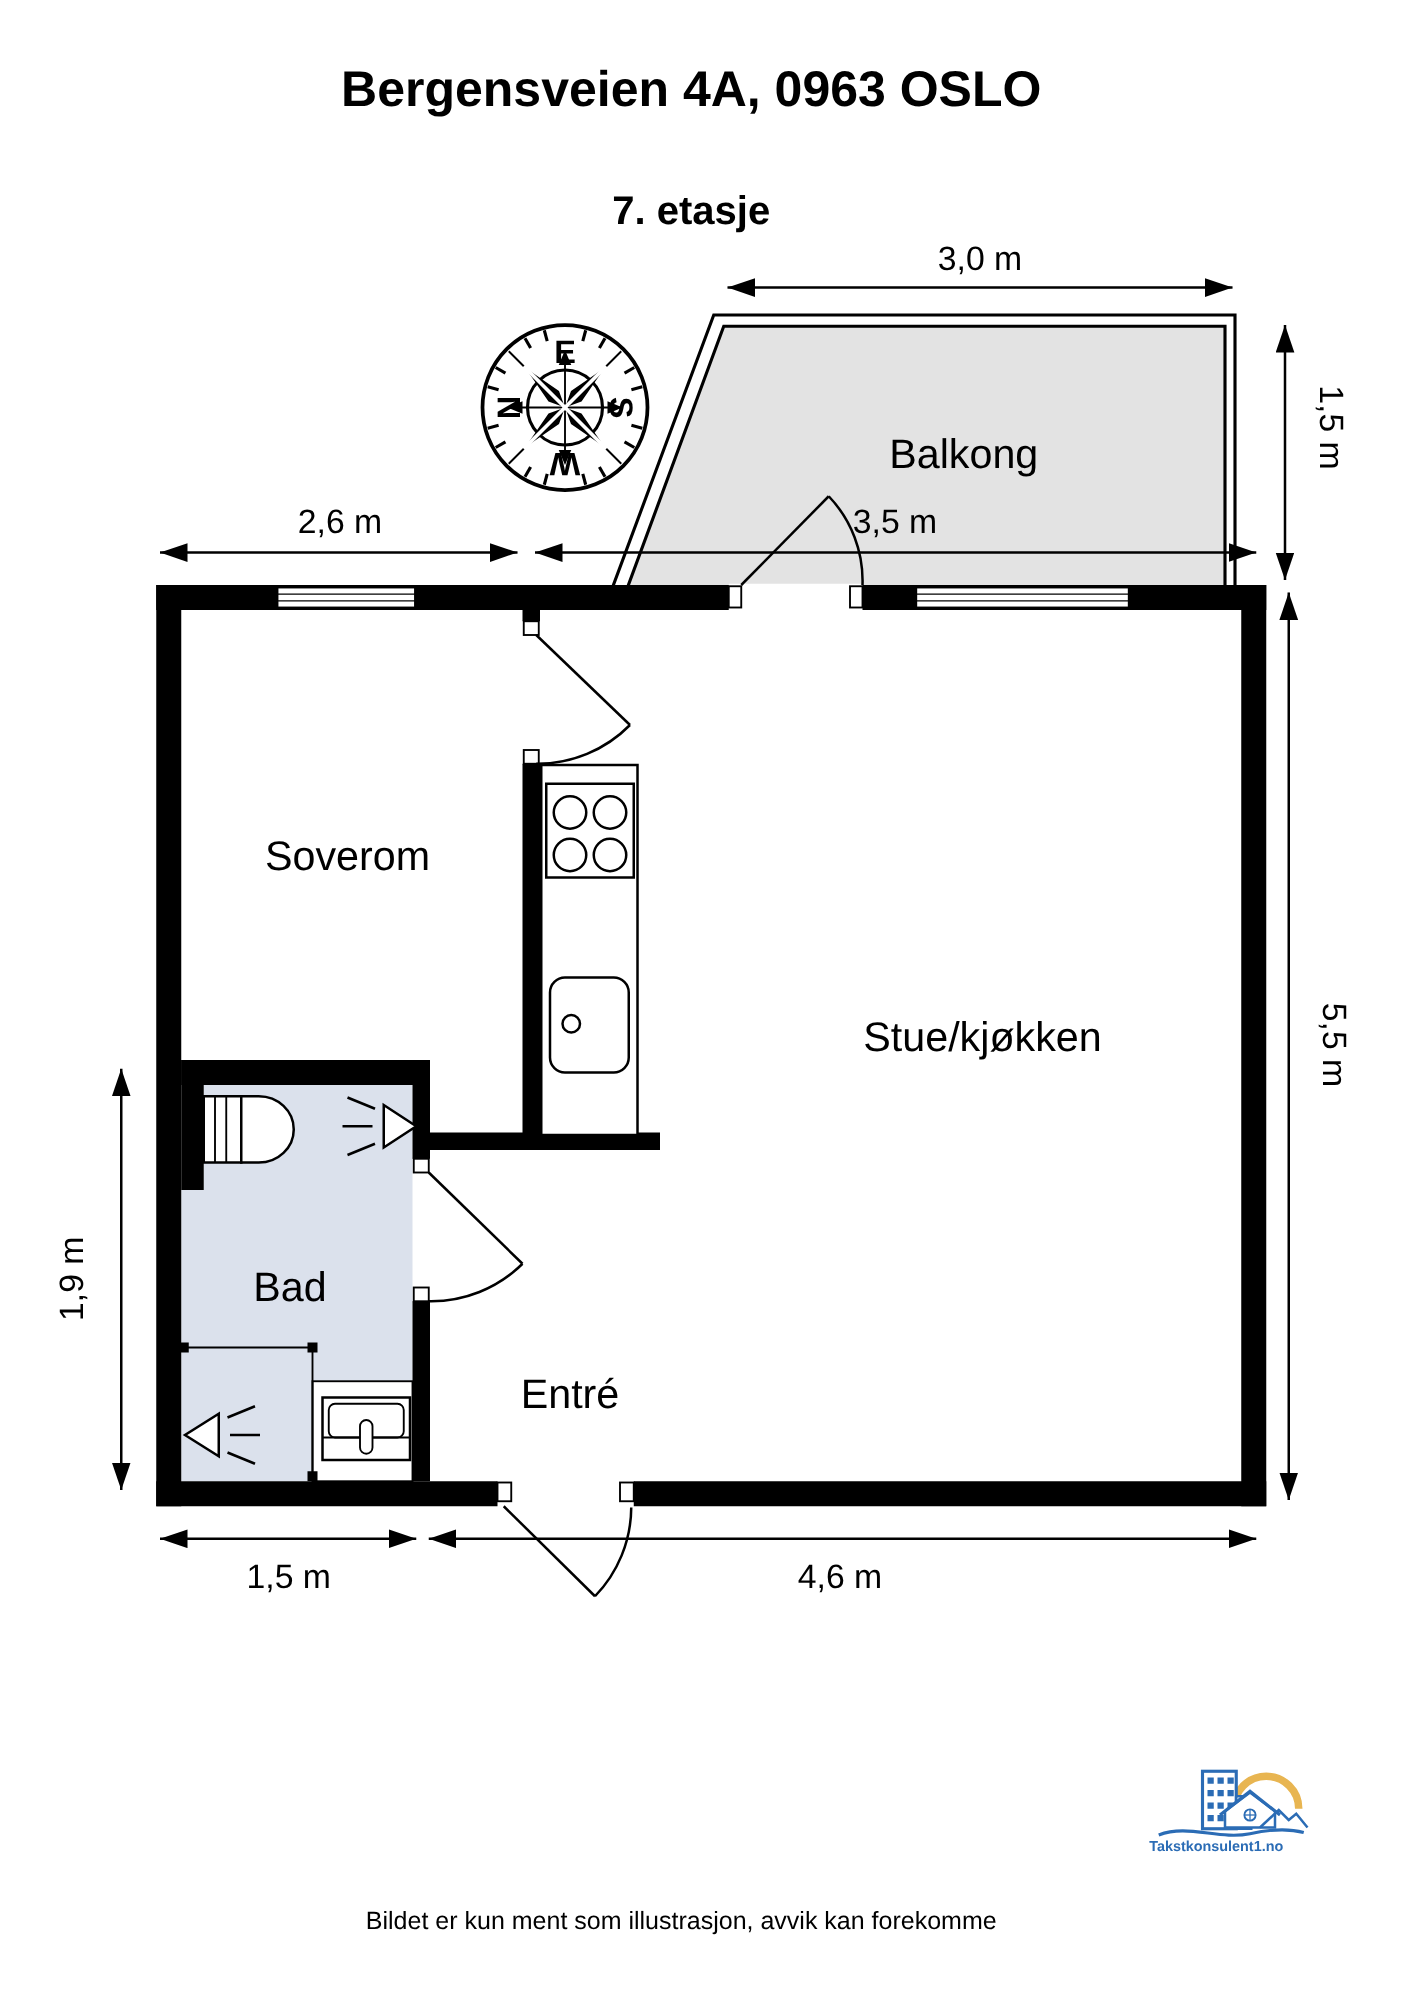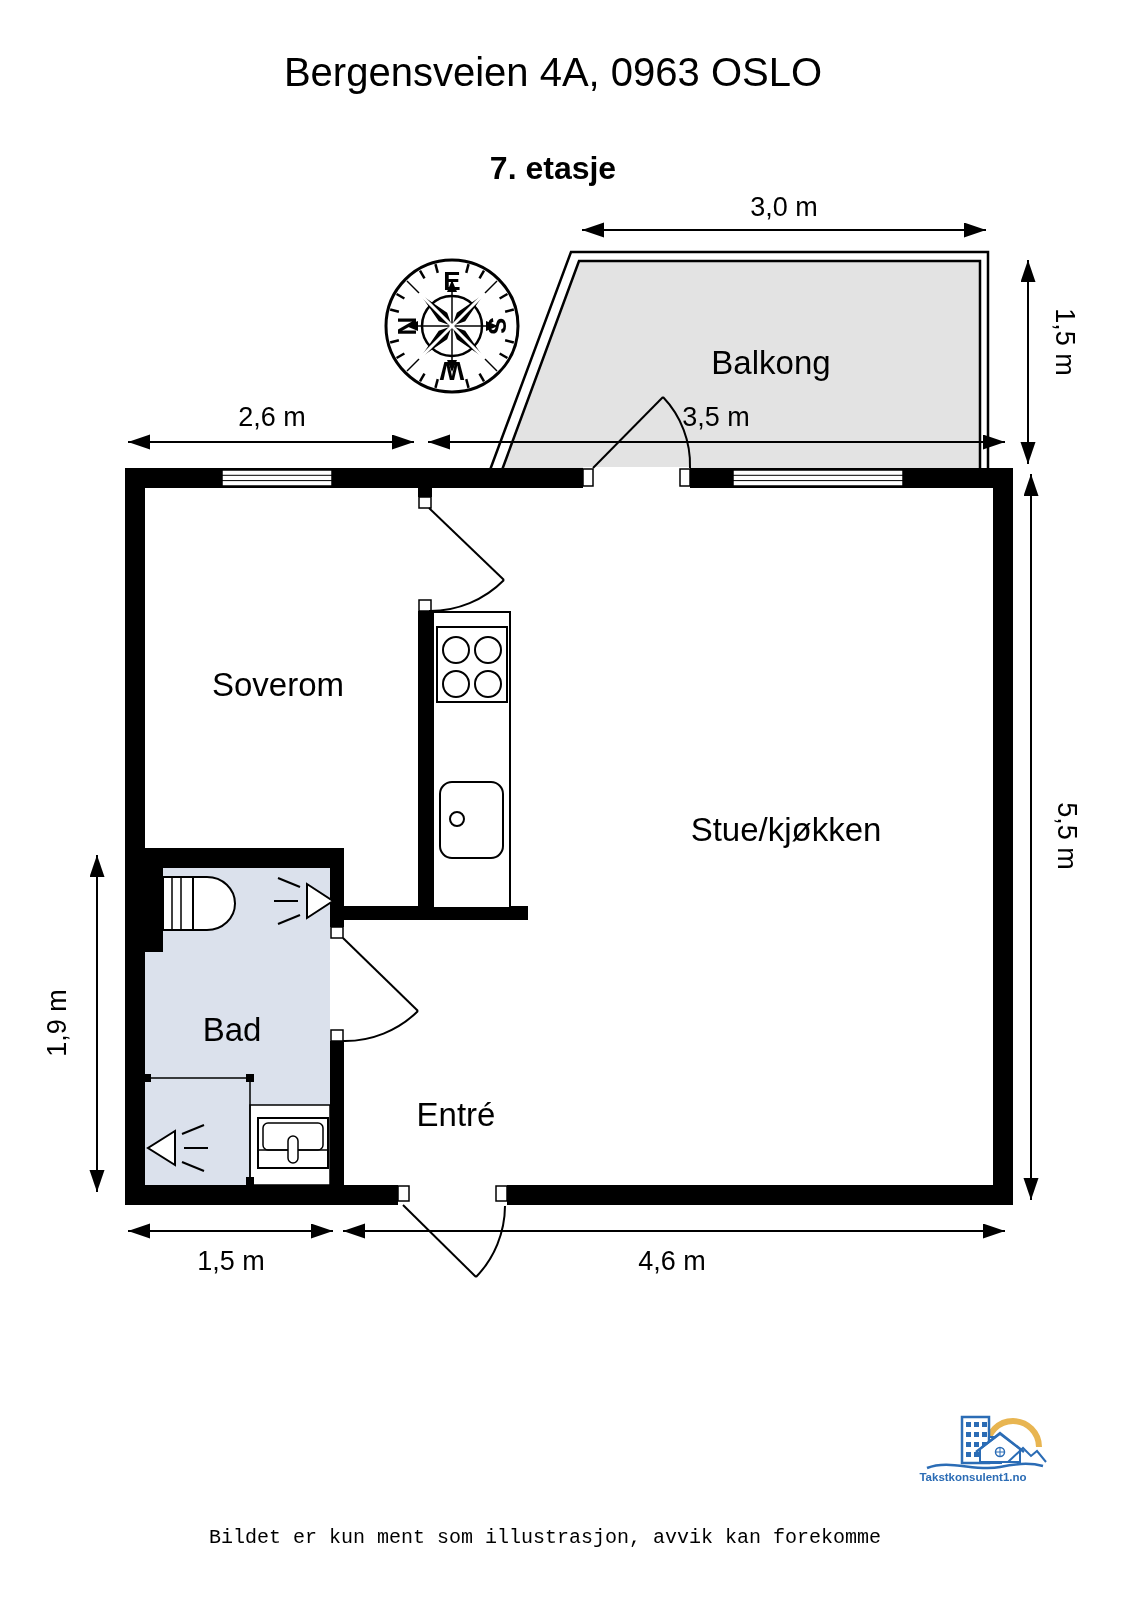--- a/index.html
+++ b/index.html
@@ -1,23 +1,23 @@
 <!DOCTYPE html>
 <html><head>
 <meta charset="utf-8">
 <style>
   html,body{margin:0;padding:0;background:#ffffff;}
   .page{position:relative;width:1131px;height:1600px;background:#ffffff;overflow:hidden;
         font-family:"Liberation Sans",sans-serif;color:#000;}
   .title{position:absolute;top:50px;left:0;width:1106px;text-align:center;
-         font-size:40px;font-weight:400;letter-spacing:0px;}
+         font-size:40px;font-weight:700;letter-spacing:0px;}
   .subtitle{position:absolute;top:150px;left:0;width:1106px;text-align:center;
             font-size:32px;font-weight:700;}
   .disclaimer{position:absolute;top:1526px;left:0;width:1090px;text-align:center;
-              font-size:20px;font-weight:400;font-family:Liberation Mono, monospace;}
+              font-size:20px;font-weight:400;}
   svg{position:absolute;top:0;left:0;}
   svg text{font-family:"Liberation Sans",sans-serif;}
   .room-label{font-size:33px;fill:#000;}
   .dim-label{font-size:27px;fill:#000;}
   .wall{fill:#000;stroke:none;}
   .thin{stroke:#000;stroke-width:2;fill:none;}
   .fixture{stroke:#000;stroke-width:2;fill:#fff;}
   .hinge{fill:#fff;stroke:#000;stroke-width:1.5;}
   .dim{stroke:#000;stroke-width:2;}
 </style>

